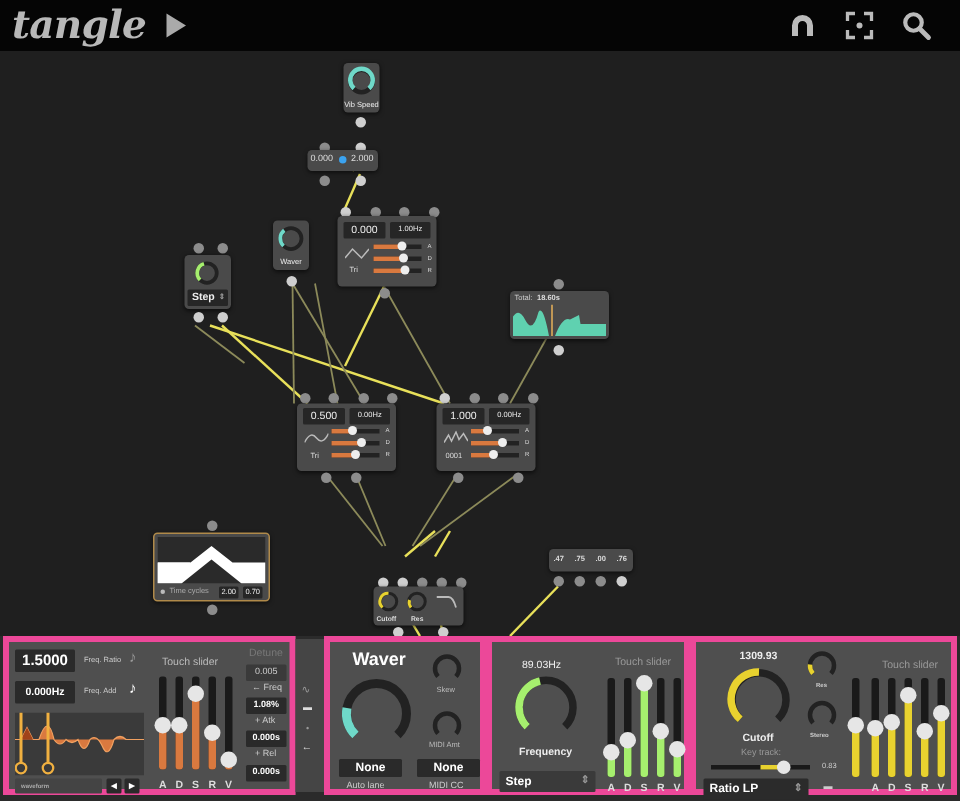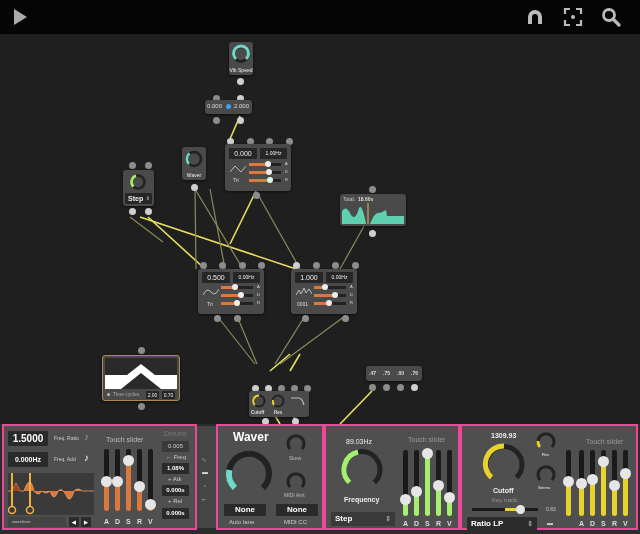--- a/index.html
+++ b/index.html
@@ -10,34 +10,35 @@
 .tb-icons{position:absolute;right:18px;top:6px;display:flex;gap:16px;align-items:center}
 .tb-icon{width:22px;height:22px;display:flex;align-items:center;justify-content:center;cursor:pointer}
 .canvas{position:absolute;left:0;top:34px;width:640px;height:390px;background:#1f1f1f}
 svg.wires{position:absolute;left:0;top:0}
 .node{position:absolute;background:#4a4a4a;border-radius:3px;box-shadow:0 1px 3px rgba(0,0,0,.6)}
 .port{position:absolute;width:7px;height:7px;border-radius:50%;background:#8c8c8c}
 .port.light{background:#cfcfcf}
 .lbl{position:absolute;font-size:6px;color:#eee;text-align:center;width:100%}
 .field{position:absolute;background:#262626;color:#eee;font-size:7px;text-align:center;line-height:11px;height:11px;border-radius:1px}
 .bottom{position:absolute;left:0;top:424px;width:640px;height:110px;background:#2b2b2b}
-.panel{position:absolute;top:0;height:106px;background:#4f4f4f;border:2px solid #ec4899}
+.panel{position:absolute;top:0;height:106px;background:#4f4f4f;border:4px solid #ec4899}
 .ptxt{position:absolute;font-size:7px;color:#ccc}
 .pfield{position:absolute;background:#2a2a2a;color:#fff;font-weight:bold;text-align:center;border-radius:1px}
 .slider{position:absolute;width:5px;background:#1a1a1a;border-radius:2px}
 .slider .fill{position:absolute;left:0;bottom:0;width:5px;border-radius:0 0 2px 2px}
 .slider .thumb{position:absolute;left:-3px;width:11px;height:11px;border-radius:50%;background:#e6e6e6}
 .adsr{position:absolute;font-size:7px;font-weight:bold;color:#ddd}
 .select{position:absolute;background:#2b2b2b;color:#fff;font-weight:bold;font-size:8px;padding-left:4px;line-height:14px;height:14px;border-radius:1px;cursor:pointer}
 .select .arr{position:absolute;right:4px;top:0;color:#999;font-size:7px}
 </style>
 </head>
 <body>
 
 <div class="topbar">
+  <span class="logo">tangle</span>
   <span class="play"></span>
   <div class="tb-icons">
     <span class="tb-icon">
       <svg width="20" height="20" viewBox="0 0 20 20">
           <path d="M5 17 V10 A5 5 0 0 1 15 10 V17" fill="none" stroke="#bbb" stroke-width="4"></path>
         </svg>
     </span>
     <span class="tb-icon">
       <svg width="20" height="20" viewBox="0 0 20 20" fill="none" stroke="#bbb" stroke-width="2.2">
           <path d="M2 7V2H7M13 2H18V7M18 13V18H13M7 18H2V13"></path>

